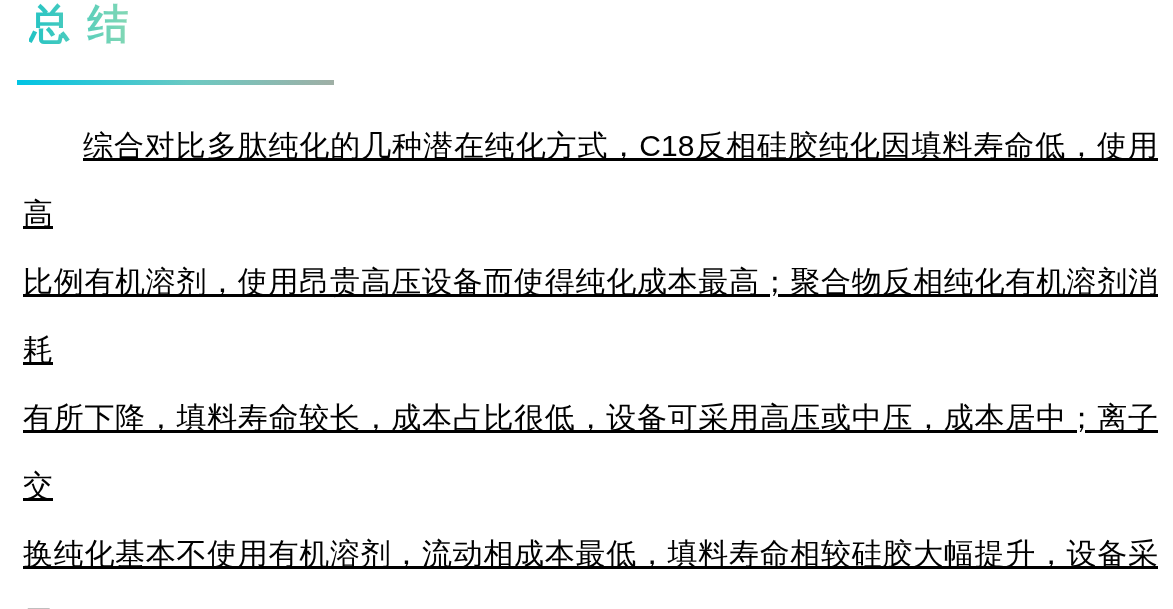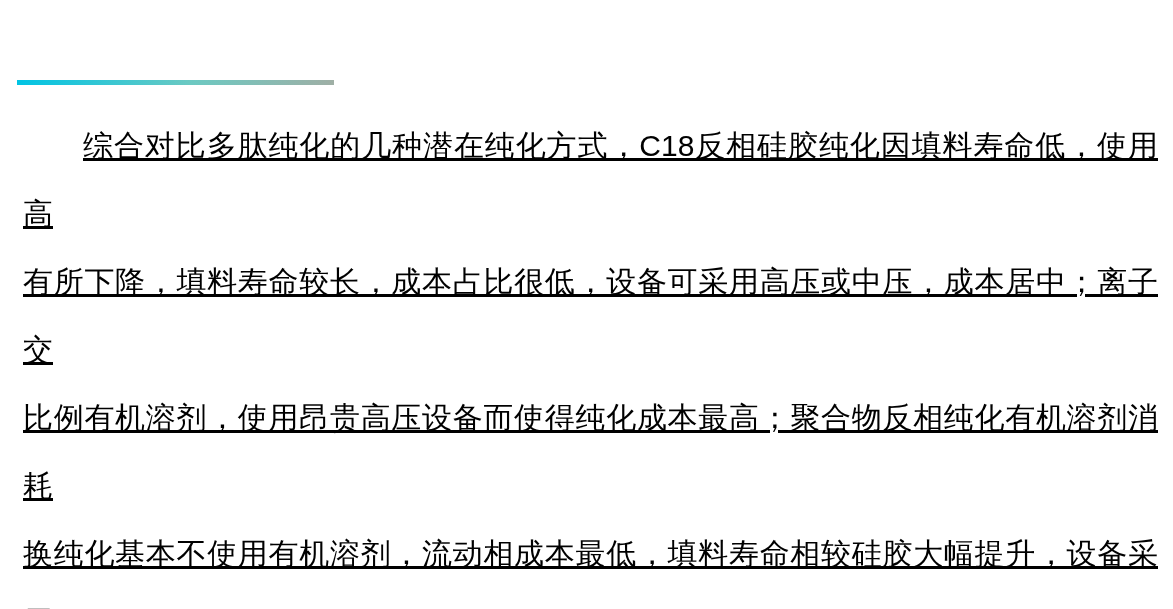--- a/index.html
+++ b/index.html
@@ -56,35 +56,36 @@
     text-indent: 2em;
   }
   .seg-black { color: #000000; }
   .seg-pink  { color: #ed5c8c; }
 </style>
 </head>
 <body>
 
 <div class="slide">
 
+  <div class="title">总 结</div>
 
   <div class="title-underline"></div>
 
   <div class="body-text">
 
     <div class="line first">
       <span class="seg-black">综合对比多肽纯化的几种潜在纯化方式，C18反相硅胶纯化因填料寿命低，使用高</span><span class="seg-pink"></span>
     </div>
 
     <div class="line">
-      <span class="seg-black">有所下降，填料寿命较长，成本占比很低，设备可采用高压或中压，成本居中；离子交</span><span class="seg-pink"></span>
+      <span class="seg-black">比例有机溶剂，使用昂贵高压设备而使得纯化成本最高；聚合物反相纯化有机溶剂消耗</span><span class="seg-pink"></span>
     </div>
 
     <div class="line">
-      <span class="seg-black">比例有机溶剂，使用昂贵高压设备而使得纯化成本最高；聚合物反相纯化有机溶剂消耗</span><span class="seg-pink"></span>
+      <span class="seg-black">有所下降，填料寿命较长，成本占比很低，设备可采用高压或中压，成本居中；离子交</span><span class="seg-pink"></span>
     </div>
 
     <div class="line">
       <span class="seg-black">换纯化基本不使用有机溶剂，流动相成本最低，填料寿命相较硅胶大幅提升，设备采用</span><span class="seg-pink"></span>
     </div>
 
   </div>
 </div>
 
 </body></html>

